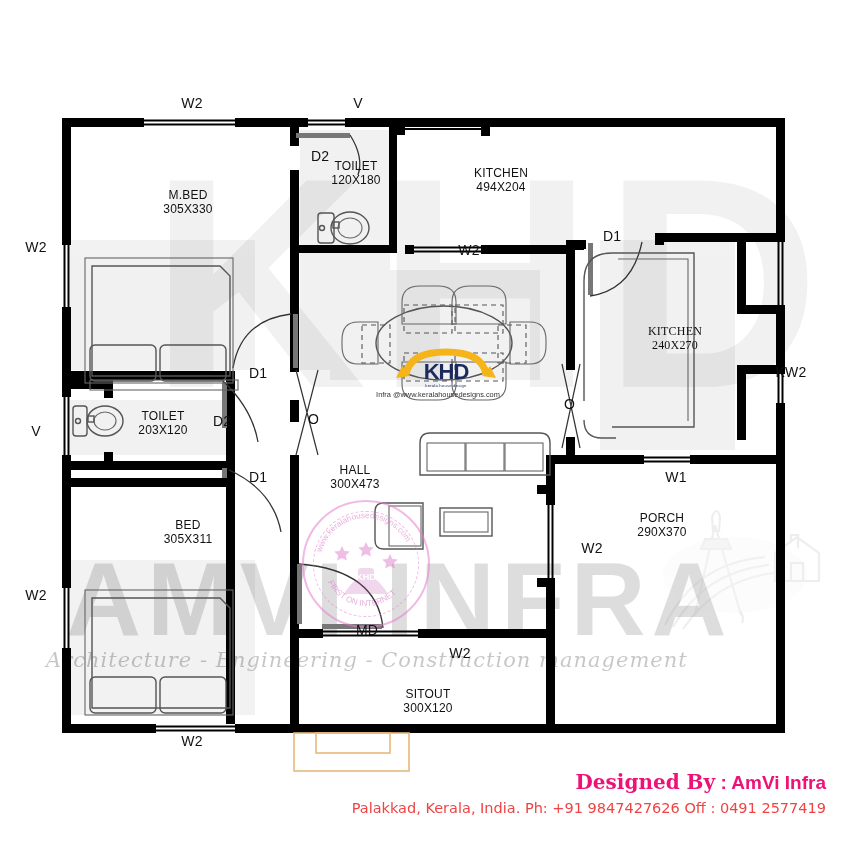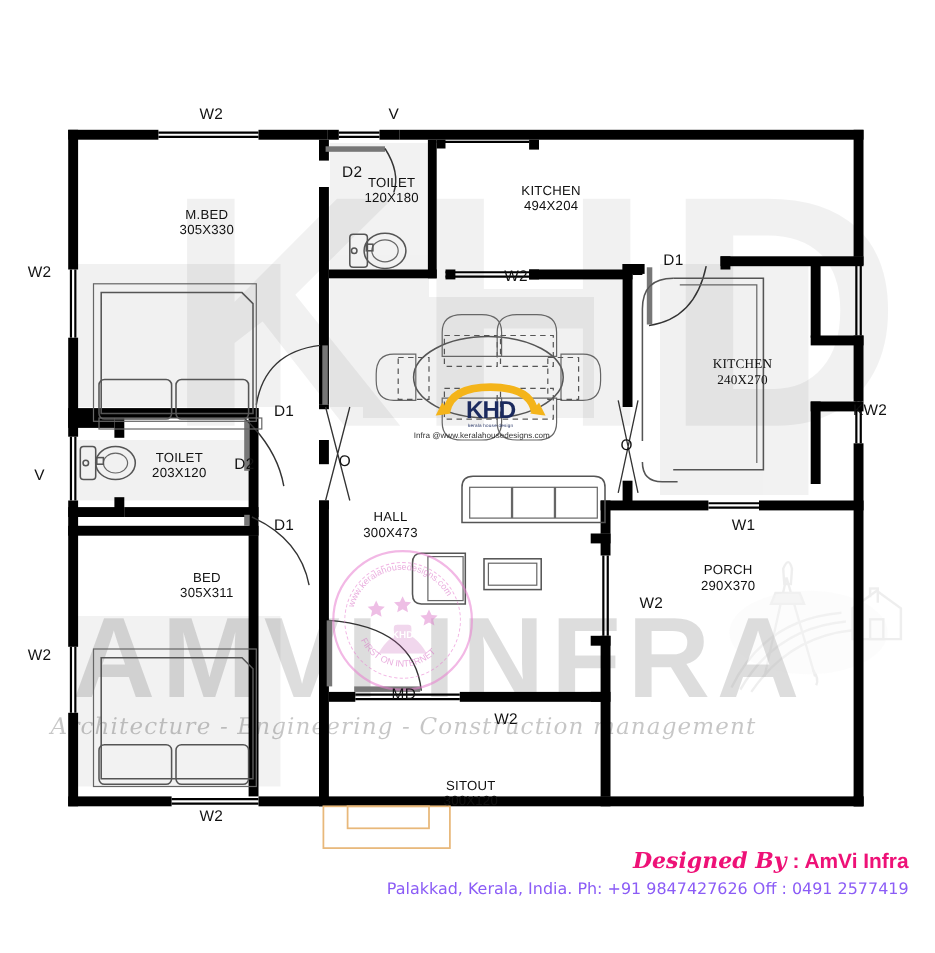--- a/index.html
+++ b/index.html
@@ -4,22 +4,22 @@
 <style>
   html,body{margin:0;padding:0;background:#ffffff;}
   body{width:850px;height:866px;overflow:hidden;font-family:"Liberation Sans",sans-serif;}
   #stage{position:relative;width:850px;height:866px;background:#fff;}
   #plan{position:absolute;left:0;top:0;width:850px;height:866px;}
   .lbl{position:absolute;font-family:"Liberation Sans",sans-serif;color:#111;white-space:nowrap;}
   .room-name{font-size:12px;letter-spacing:.2px;text-align:center;line-height:1.18;}
   .tag{font-size:14px;letter-spacing:.2px;}
   .footer{position:absolute;text-align:right;}
   .f-designed{font-size:19px;color:#ee1177;font-weight:bold;}
-  .f-designed .script{font-family:"DejaVu Serif",serif;font-style:italic;font-weight:bold;font-size:20px;}
-  .f-line{font-size:14.5px;color:#8b5cf6;font-family:"DejaVu Sans",sans-serif;}
+  .f-designed .script{font-family:"DejaVu Serif",serif;font-weight:bold;font-size:20px;}
+  .f-line{font-size:14.5px;color:#ef4444;font-family:"DejaVu Sans",sans-serif;}
   .wm-amvi{position:absolute;font-family:"Liberation Sans",sans-serif;font-weight:bold;
            font-size:104px;color:#000;opacity:.13;letter-spacing:6px;user-select:none;}
   .wm-tag{position:absolute;font-family:"DejaVu Serif",serif;font-style:italic;font-size:21px;
           color:#000;opacity:.22;letter-spacing:1px;}
   .wm-khd-big{position:absolute;font-family:"Liberation Sans",sans-serif;font-weight:bold;
               font-size:300px;color:#000;opacity:.05;letter-spacing:10px;}
   .seal{position:absolute;width:124px;height:124px;border-radius:50%;
         border:2px solid #e87fd0;opacity:.55;}
   .seal:before{content:"";position:absolute;left:9px;top:9px;right:9px;bottom:9px;
         border:1px dashed #e87fd0;border-radius:50%;}
@@ -385,21 +385,21 @@
   <div class="lbl room-name" style="left:188px;top:518px;transform:translateX(-50%);">
     <span>BED</span><br>
     <span>305X311</span>
   </div>
 
   <div class="lbl room-name" style="left:662px;top:511px;transform:translateX(-50%);">
     <span>PORCH</span><br>
     <span>290X370</span>
   </div>
 
-  <div class="lbl room-name" style="left:428px;top:707px;transform:translateX(-50%);">
+  <div class="lbl room-name" style="left:428px;top:687px;transform:translateX(-50%);">
     <span>SITOUT</span><br>
     <span>300X120</span>
   </div>
 
   <div class="lbl tag" style="left:192px;top:95px;transform:translateX(-50%);">W2</div>
   <div class="lbl tag" style="left:358px;top:95px;transform:translateX(-50%);">V</div>
   <div class="lbl tag" style="left:36px;top:239px;transform:translateX(-50%);">W2</div>
   <div class="lbl tag" style="left:36px;top:423px;transform:translateX(-50%);">V</div>
   <div class="lbl tag" style="left:36px;top:587px;transform:translateX(-50%);">W2</div>
   <div class="lbl tag" style="left:192px;top:733px;transform:translateX(-50%);">W2</div>

